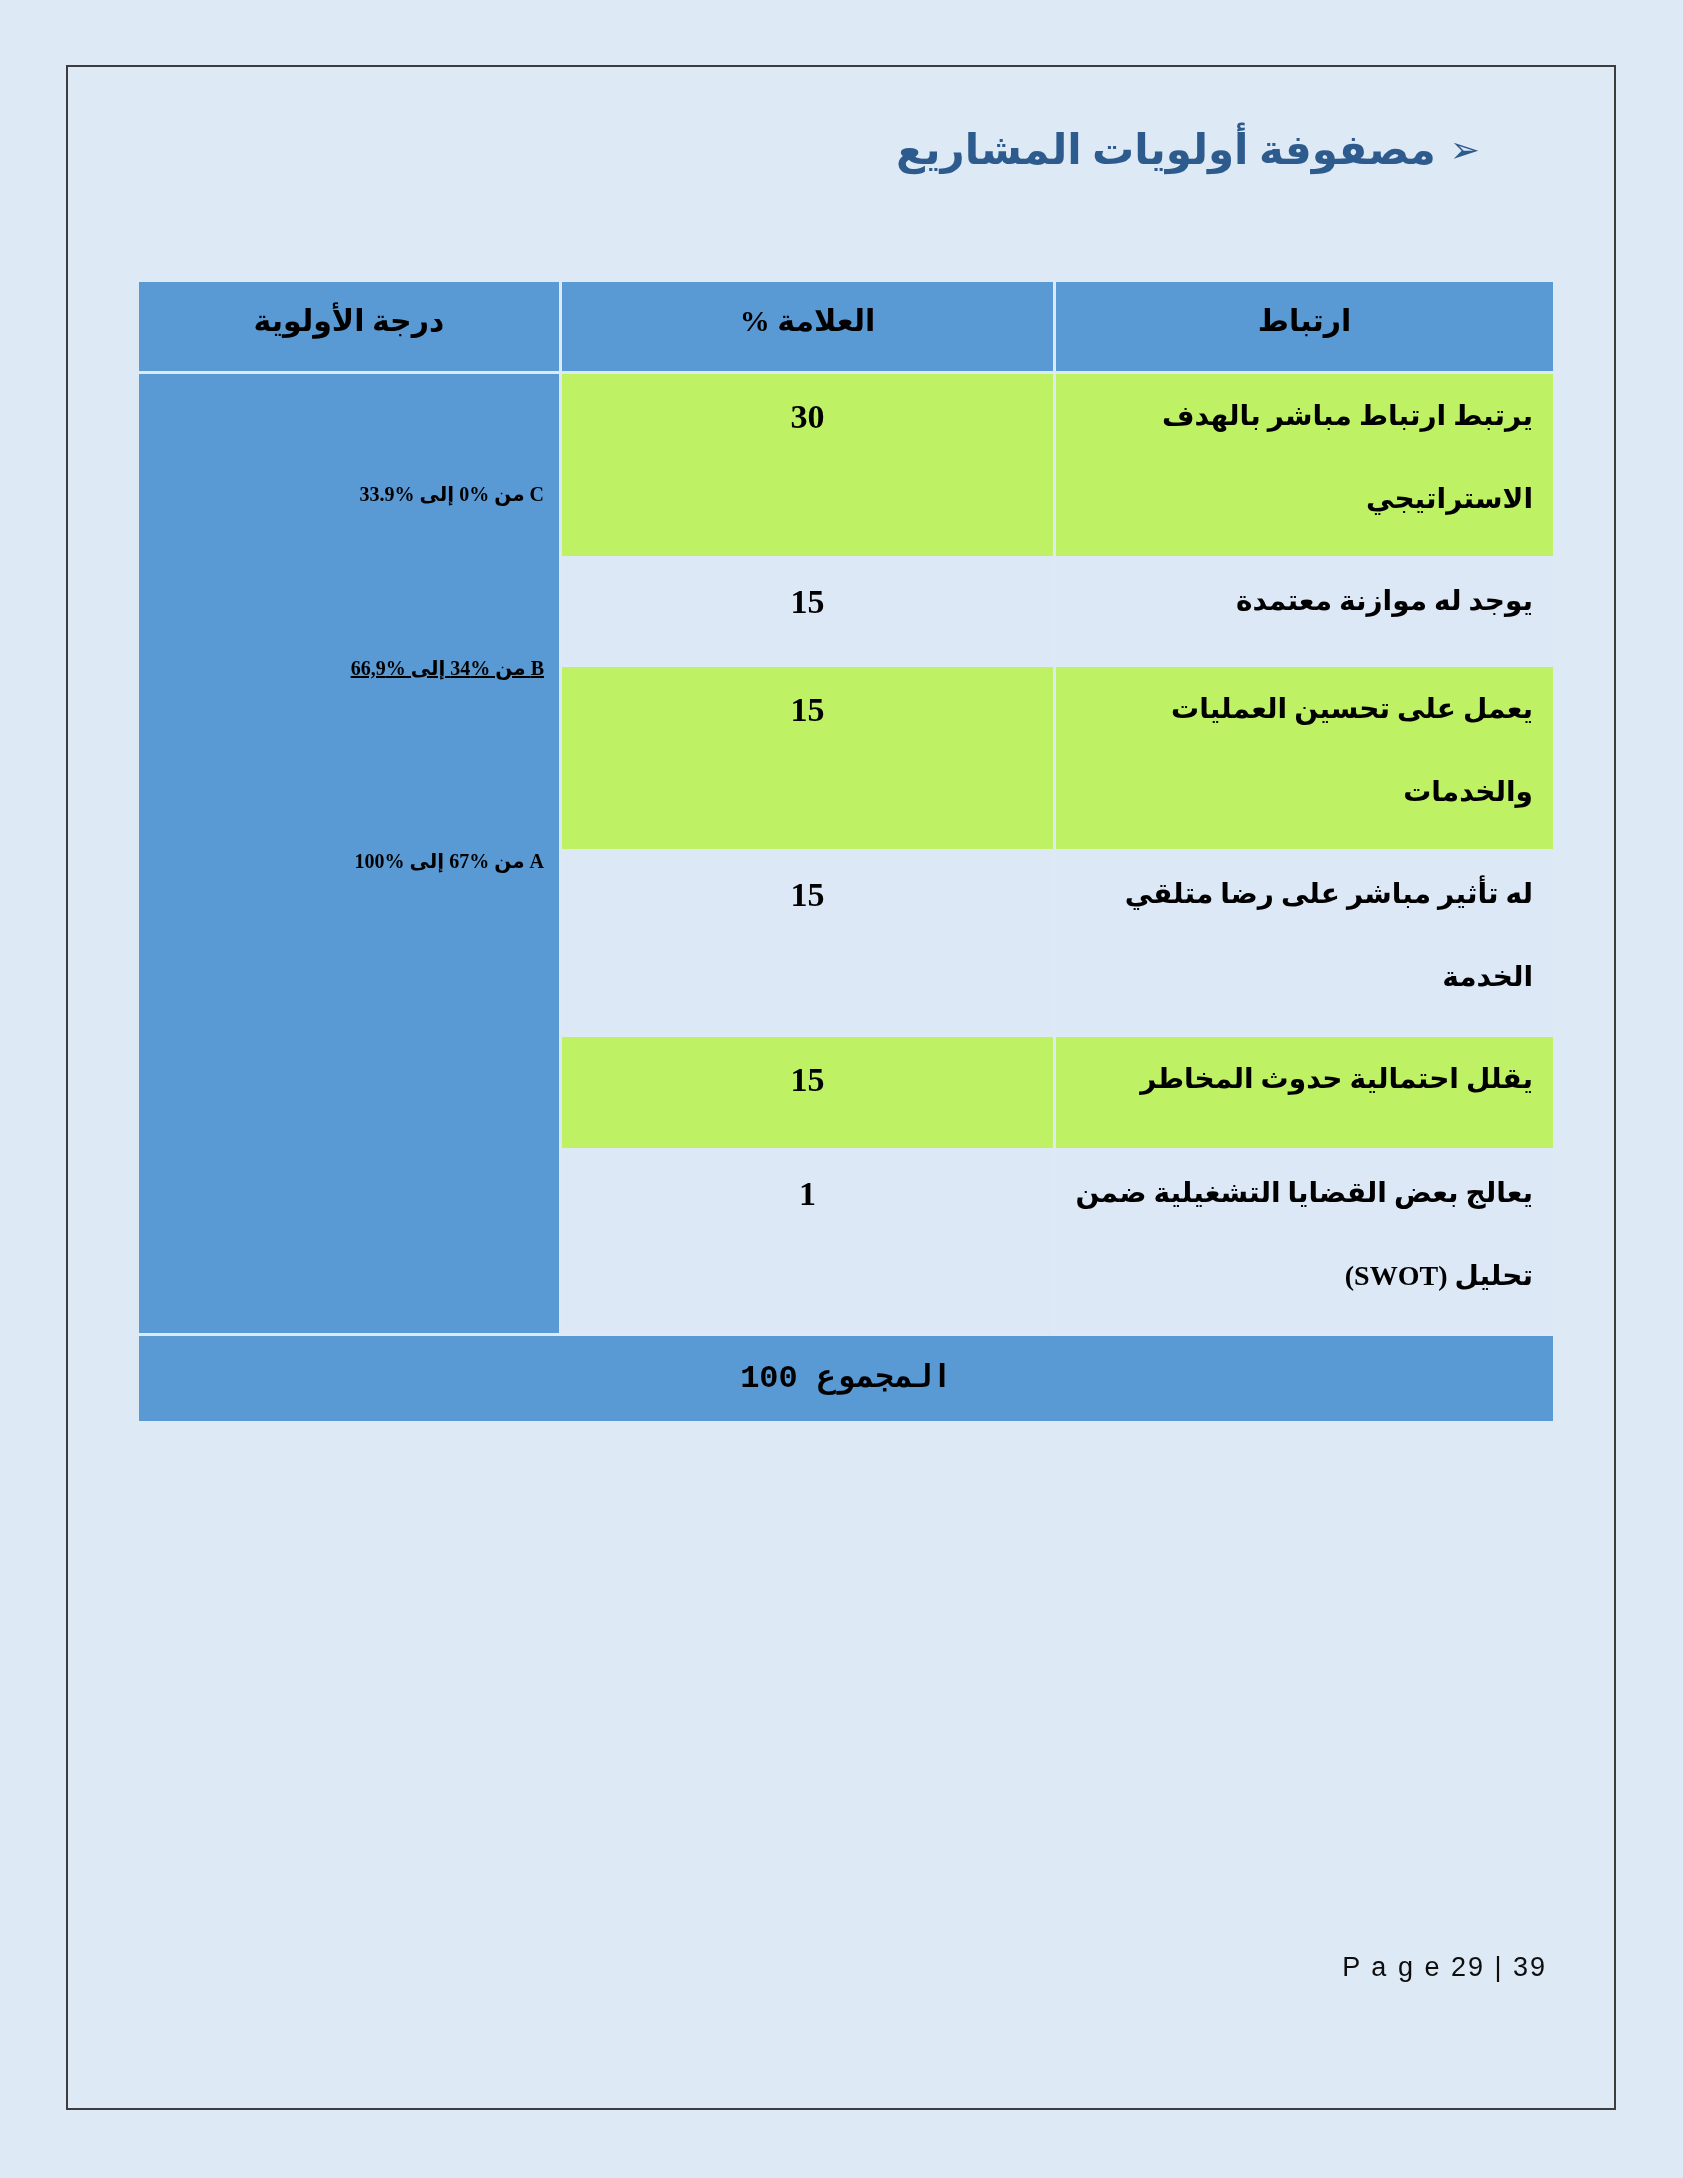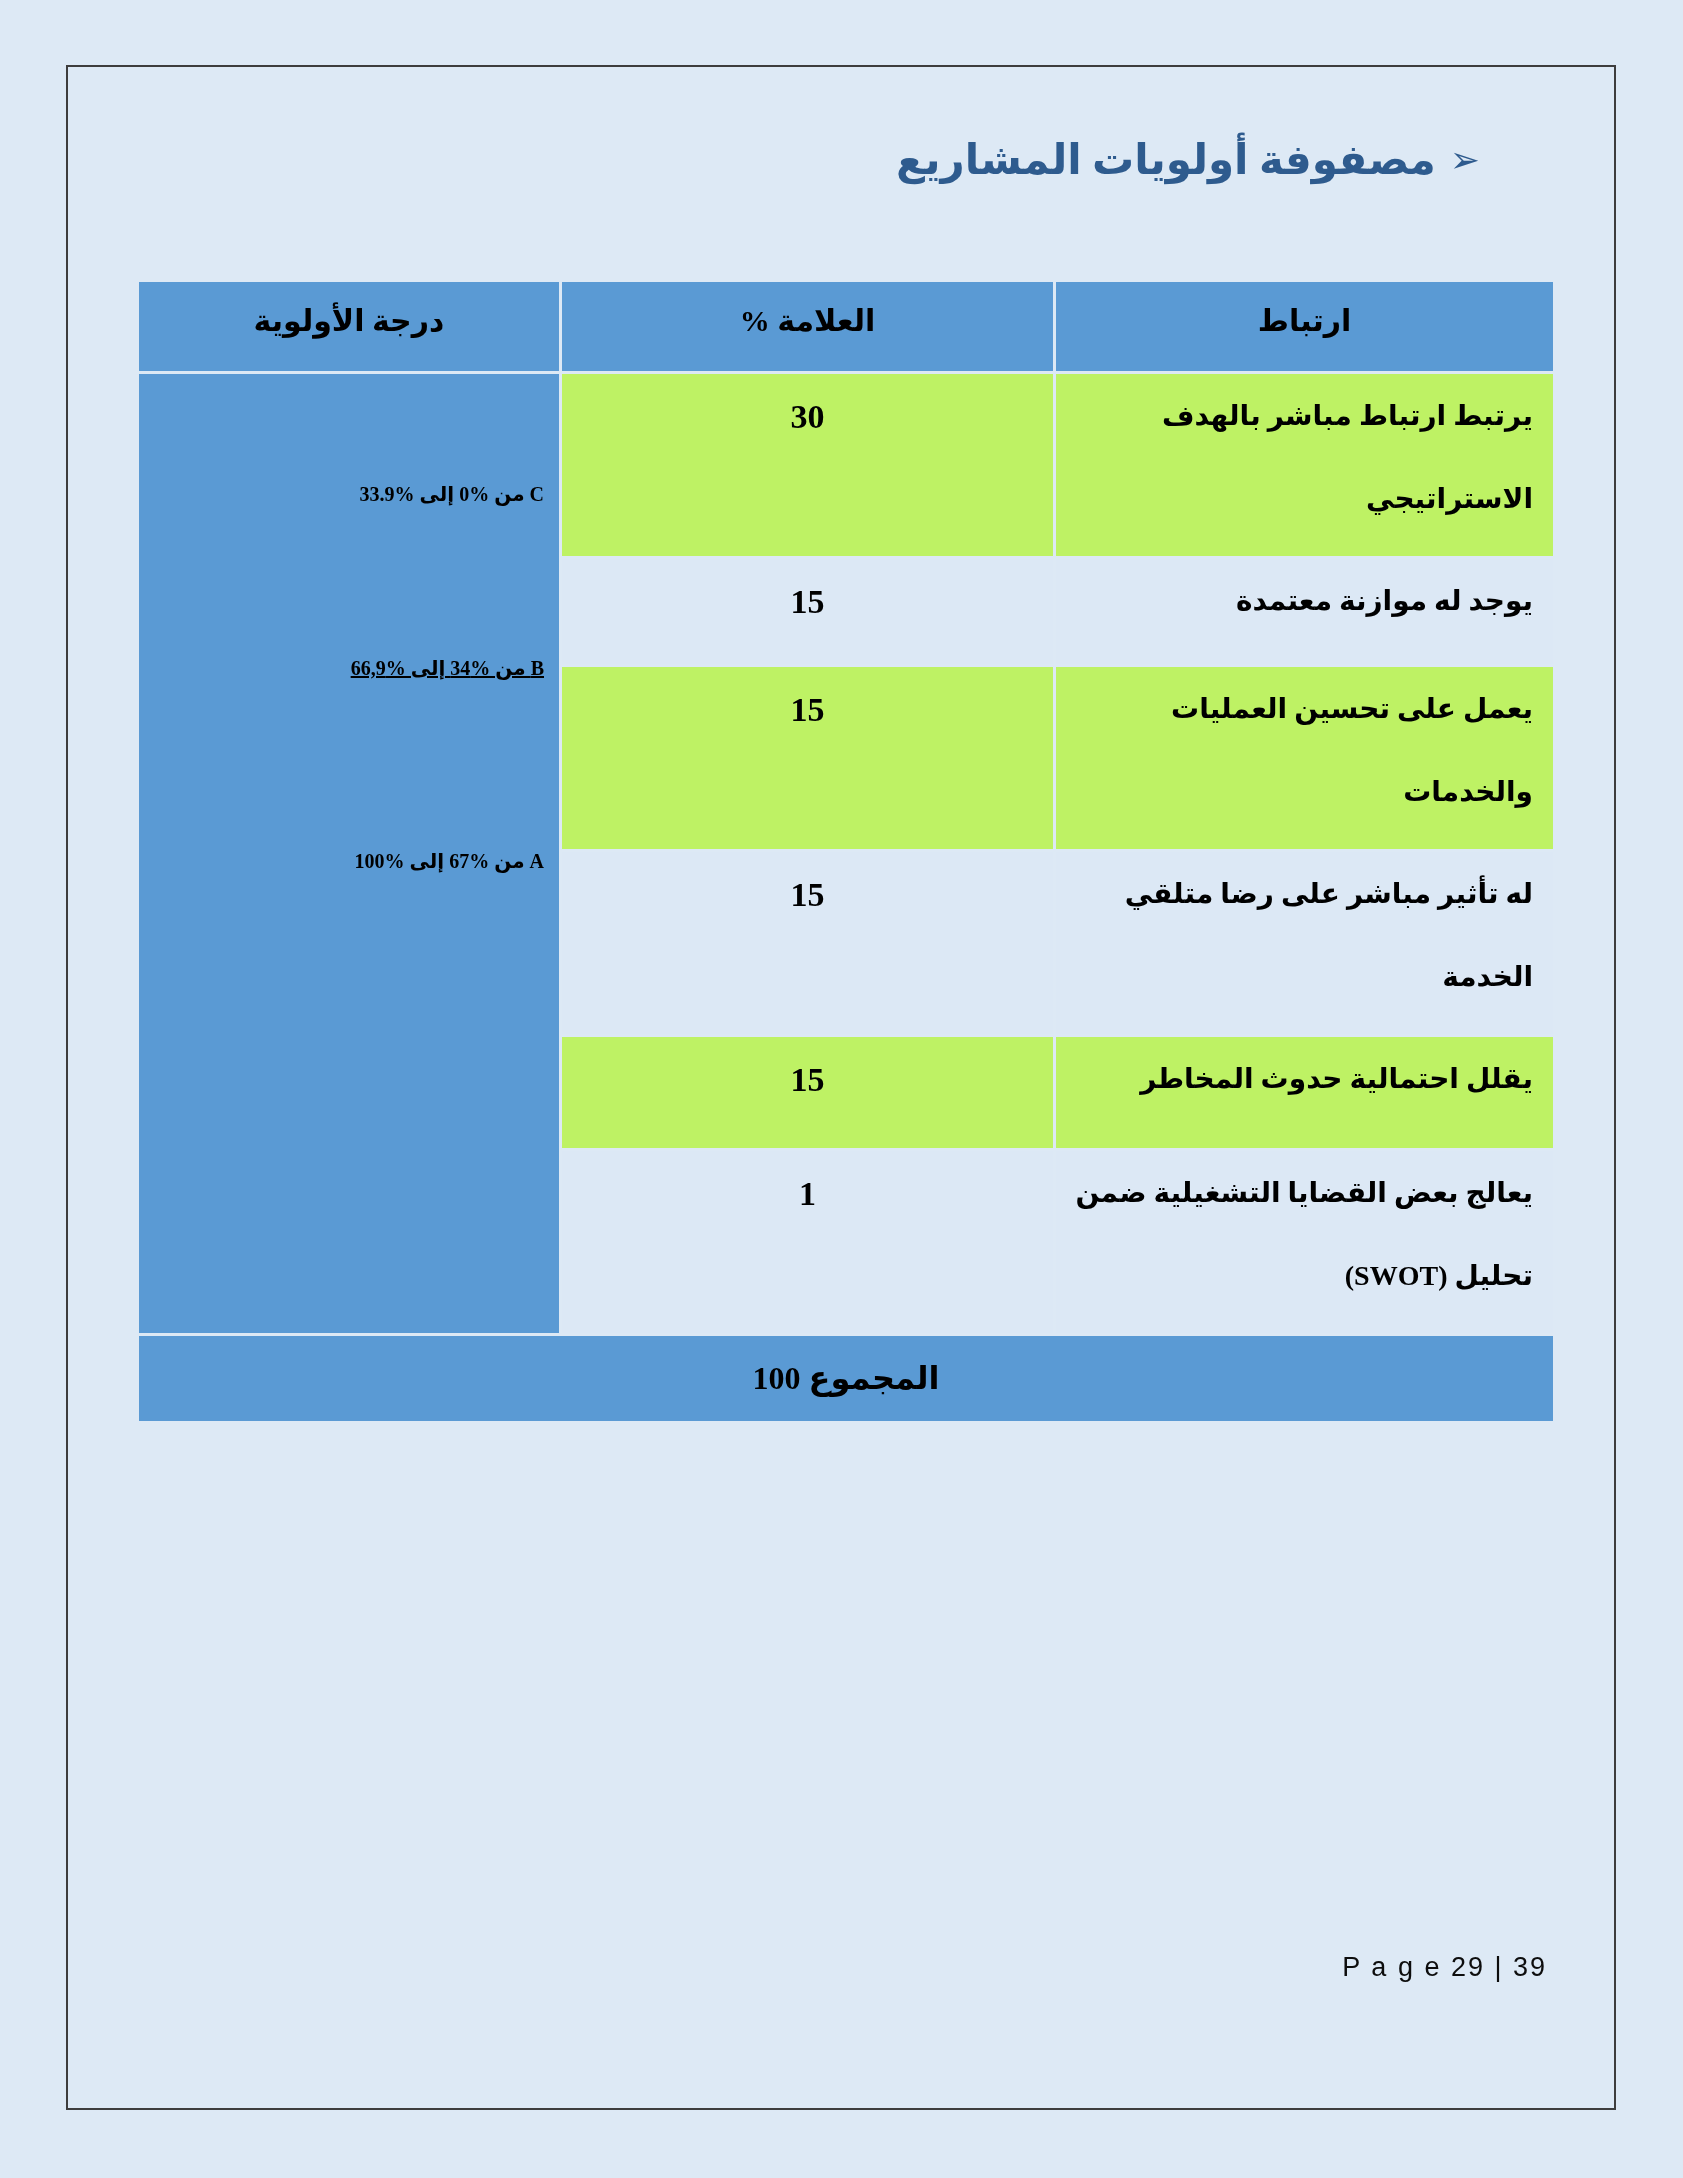--- a/index.html
+++ b/index.html
@@ -13,21 +13,21 @@
   .border-frame{
     position:absolute;
     left:66px;top:65px;
     width:1550px;height:2045px;
     border:2px solid #3d3d3d;
     box-sizing:border-box;
     pointer-events:none;
   }
   .doc-title{
     position:absolute;
-    top:135px;right:203px;
+    top:125px;right:203px;
     direction:rtl;
     color:#2e5b8e;
     font-size:42px;
     font-weight:bold;
     white-space:nowrap;
   }
   .doc-title .bullet{
     font-size:36px;
     margin-left:14px;
     vertical-align:2px;
@@ -92,20 +92,21 @@
   }
   .plevel-c{margin-top:103px;}
   .plevel-b{margin-top:141px;text-decoration:underline;}
   .plevel-a{margin-top:160px;}
   tr.total-row td{
     background:#5a9ad4;
     height:80px;
     font-size:32px;
     line-height:83px;
     text-align:center;
+    font-family:Liberation Mono, monospace;
   }
   .page-footer{
     position:absolute;
     top:1952px;right:136px;
     font-family:"Liberation Sans","DejaVu Sans",sans-serif;
     font-weight:normal;
     font-size:27px;
     letter-spacing:2px;
     color:#0d0d0d;
   }

